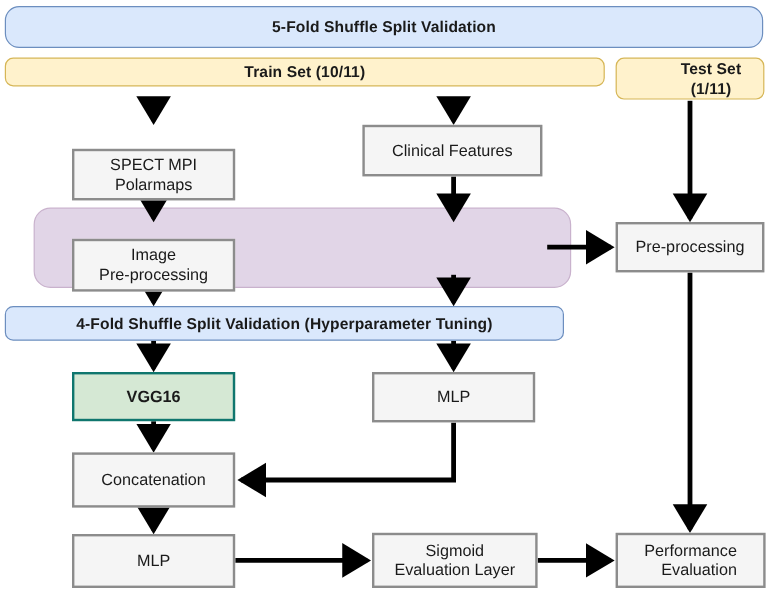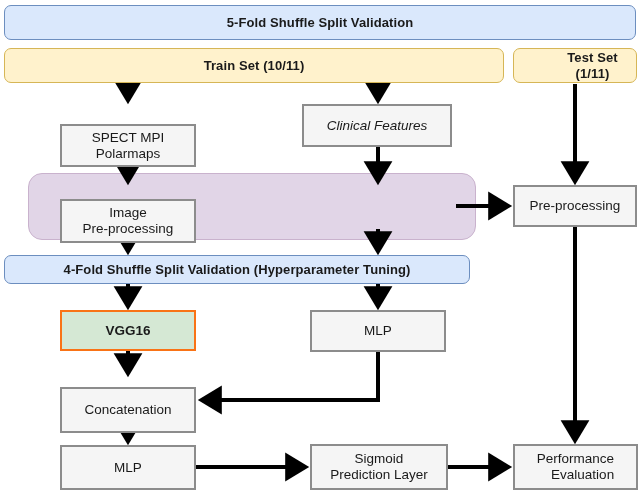--- a/index.html
+++ b/index.html
@@ -50,21 +50,21 @@
   .group{
     position:absolute;
     box-sizing:border-box;
     background:#e1d5e7;
     border:1.5px solid #c9b2cd;
     border-radius:14px;
   }
   
   .model{
     background:#d5e8d4;
-    border:2px solid #f97316;
+    border:2px solid #0f766e;
     font-size:13.5px;
     font-weight:bold;
   }
   svg.edges{
     position:absolute;
     left:0;top:0;
     width:640px;height:493px;
     pointer-events:none;
   }
 </style>
@@ -110,46 +110,46 @@
       <path d="M128,423 L128,442"></path>
 
       <path d="M196,467 L306,467"></path>
 
       <path d="M448,467 L509,467"></path>
 
       <path d="M575,227 L575,441"></path>
     </g>
   </svg>
 
-  <div class="node valbar" style="left:4px;top:5px;width:632px;height:35px;">5-Fold Shuffle Split Validation</div>
+  <div class="node valbar" style="left:4px;top:5px;width:632px;height:35px;border-radius:12px;">5-Fold Shuffle Split Validation</div>
 
-  <div class="node setbar" style="left:4px;top:48px;width:500px;height:35px;">Train Set (10/11)</div>
+  <div class="node setbar" style="left:4px;top:48px;width:500px;height:24px;">Train Set (10/11)</div>
 
   <div class="node setbar" style="left:513px;top:48px;width:124px;height:35px;padding-left:35px;">Test Set (1/11)</div>
 
   <div class="node proc" style="left:60px;top:104px;width:136px;height:43px;margin-top:20px;">SPECT MPI
 Polarmaps</div>
 
-  <div class="node proc" style="left:302px;top:104px;width:150px;height:43px;font-style:italic;">Clinical  Features</div>
+  <div class="node proc" style="left:302px;top:104px;width:150px;height:43px;">Clinical  Features</div>
 
   <div class="node proc" style="left:60px;top:199px;width:136px;height:44px;">Image
 Pre-processing</div>
 
 
   <div class="node proc" style="left:513px;top:185px;width:124px;height:42px;">Pre-processing</div>
 
   <div class="node valbar" style="left:4px;top:255px;width:466px;height:29px;">4-Fold Shuffle Split Validation (Hyperparameter Tuning)</div>
 
   <div class="node model" style="left:60px;top:310px;width:136px;height:41px;">VGG16</div>
 
   <div class="node proc" style="left:310px;top:310px;width:136px;height:42px;">MLP</div>
 
-  <div class="node proc" style="left:60px;top:377px;width:136px;height:46px;margin-top:10px;">Concatenation</div>
+  <div class="node proc" style="left:60px;top:377px;width:136px;height:46px;">Concatenation</div>
 
   <div class="node proc" style="left:60px;top:445px;width:136px;height:45px;">MLP</div>
 
   <div class="node proc" style="left:310px;top:444px;width:138px;height:46px;">Sigmoid
-Prediction Layer</div>
+Evaluation Layer</div>
 
   <div class="node proc" style="left:513px;top:444px;width:125px;height:46px;text-align:right;">Performance
 Evaluation</div>
 
 </div>
 
 </body></html>

